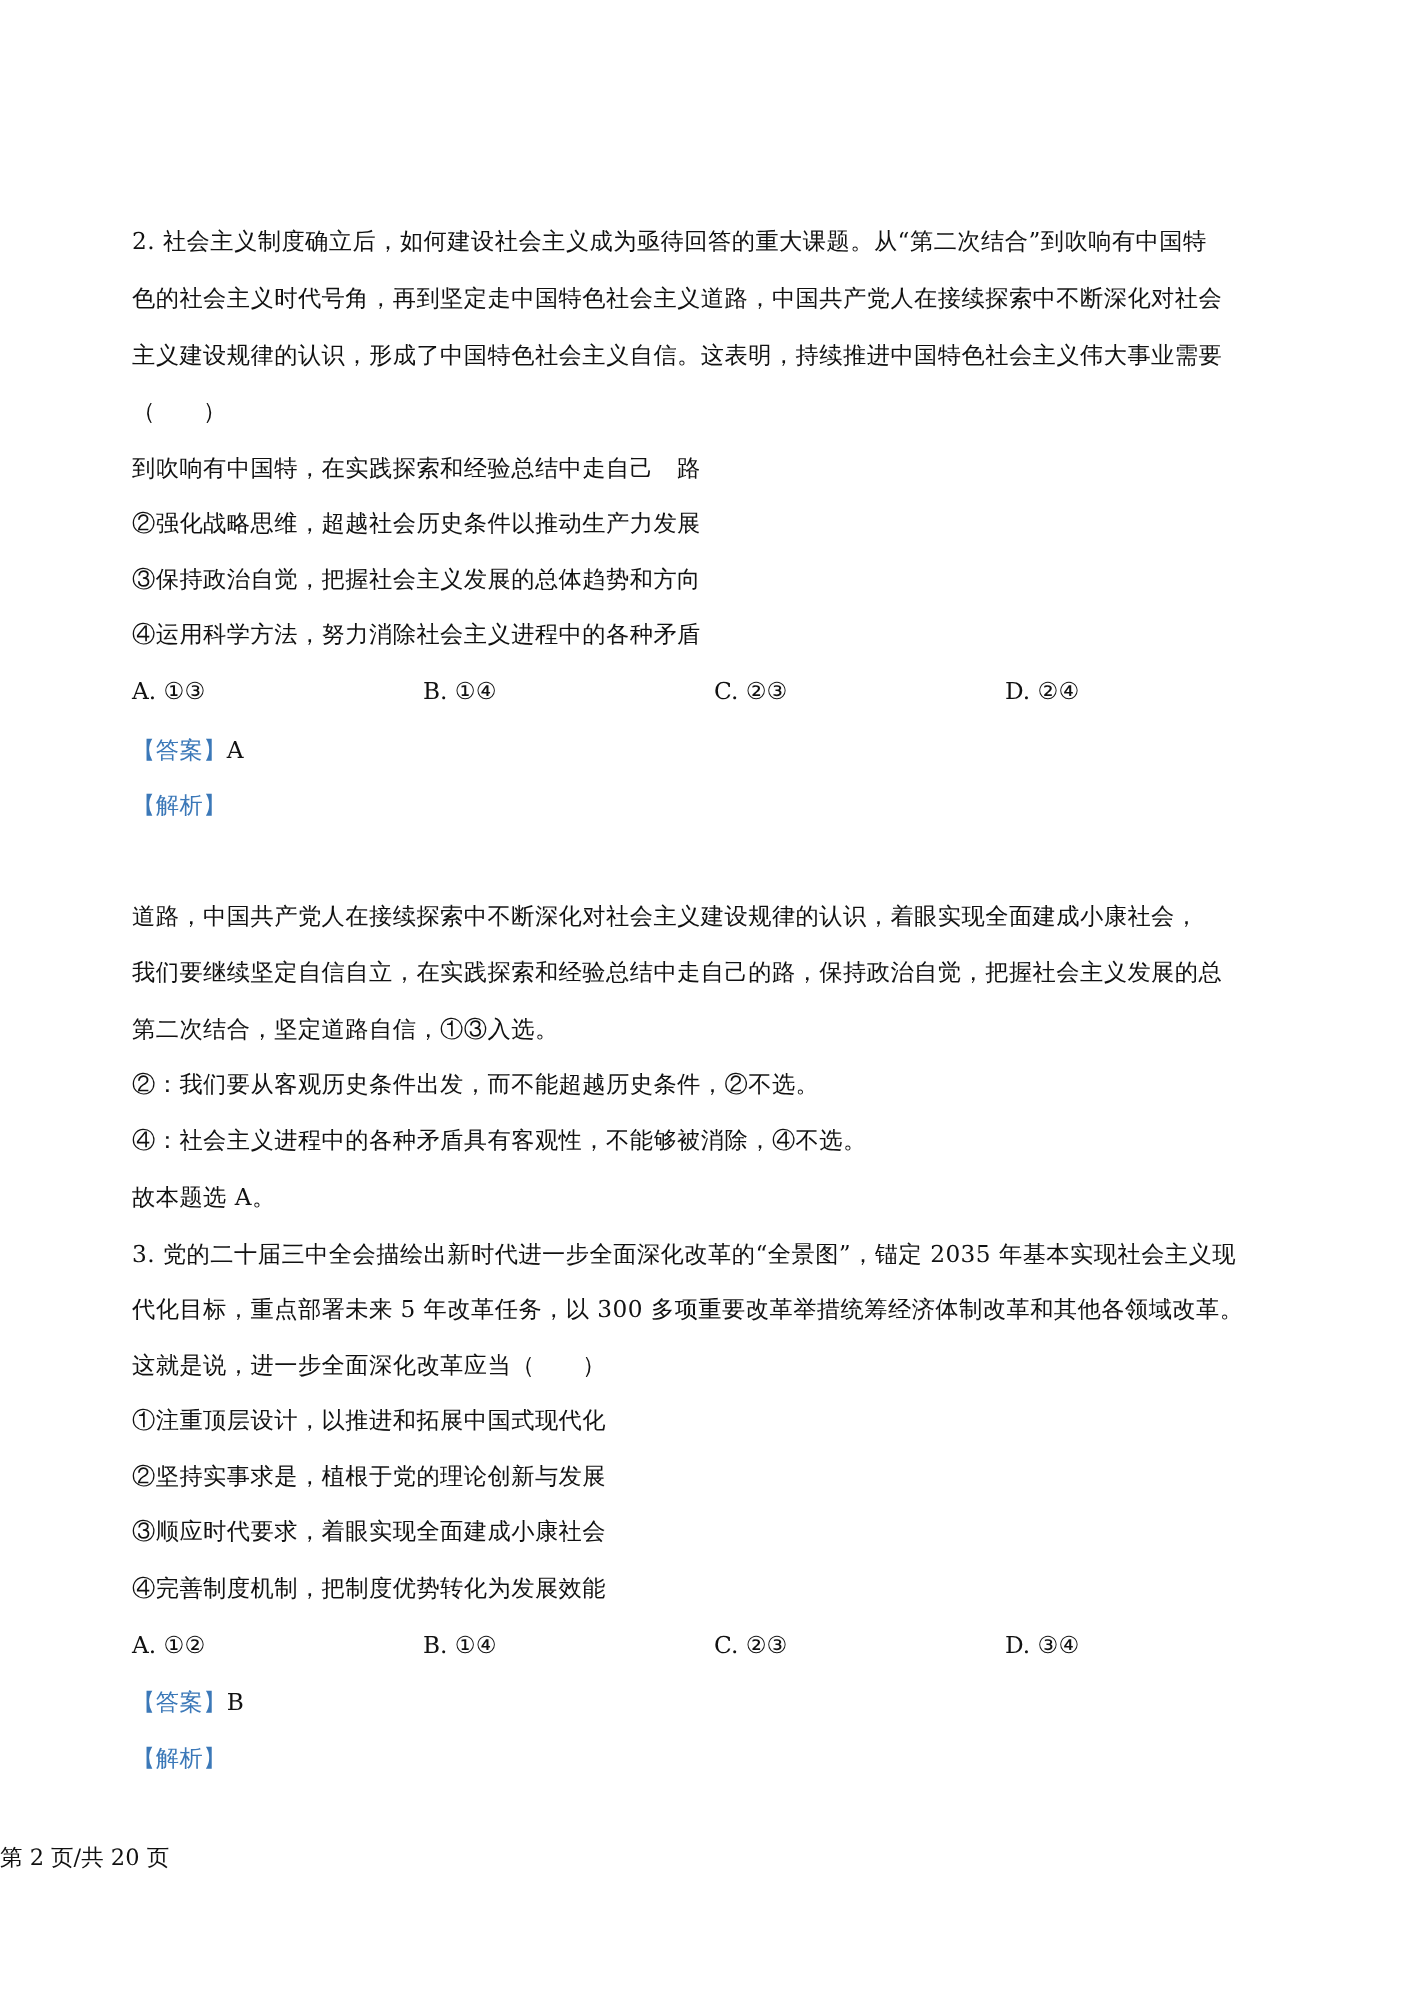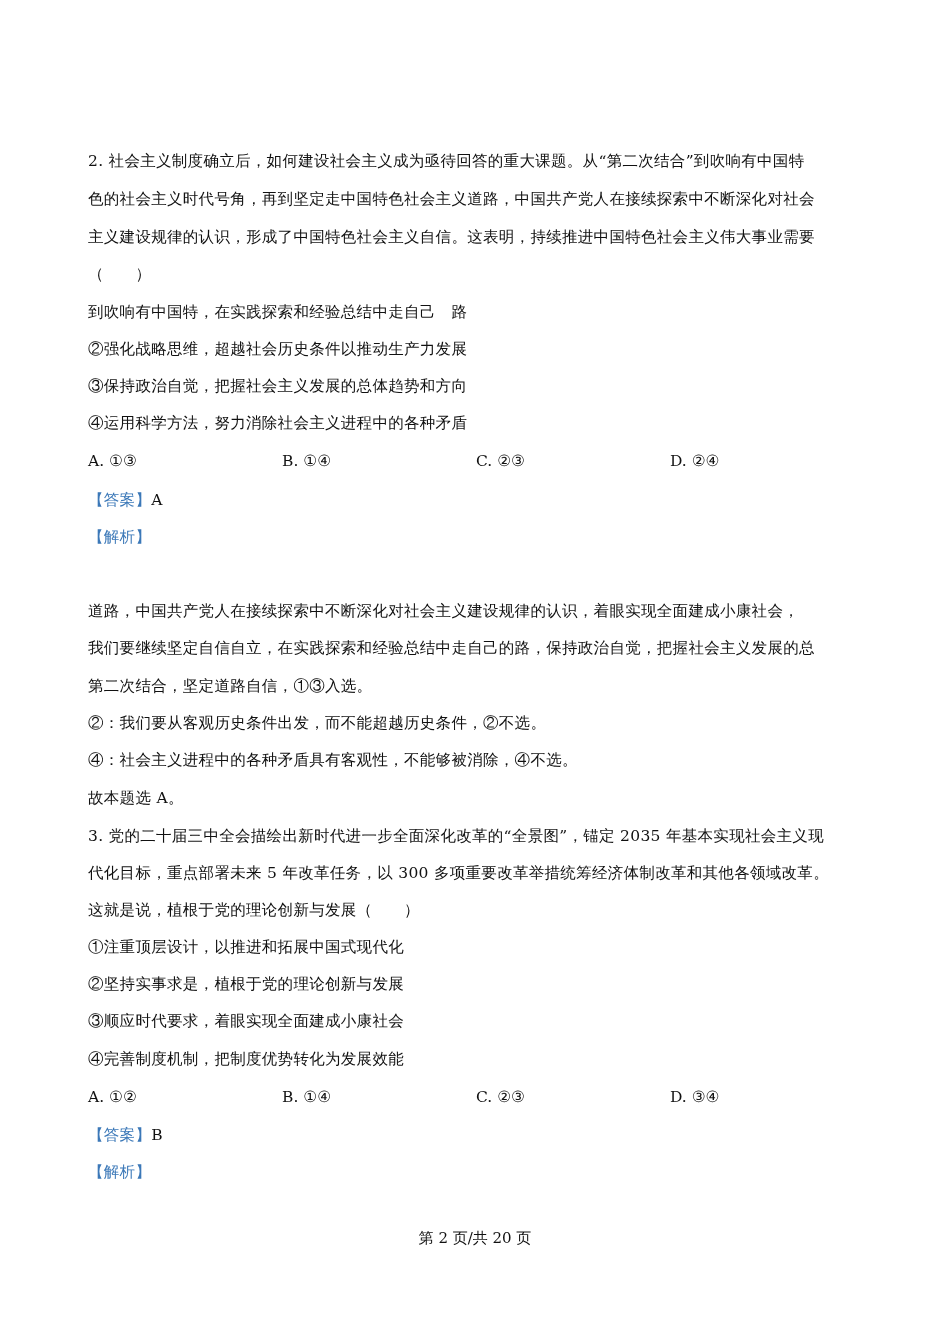--- a/index.html
+++ b/index.html
@@ -2,21 +2,21 @@
 <html><head>
 <meta charset="utf-8">
 <style>
   html, body { margin: 0; padding: 0; background: #ffffff; }
   body { width: 950px; height: 1344px; position: relative; overflow: hidden;
          font-family: "DejaVu Serif", "Liberation Serif", serif; color: #111; }
   .page { position: absolute; left: 0; top: 0; width: 950px; height: 1344px; }
   .line { position: absolute; left: 88px; font-size: 15.5px; line-height: 20px; white-space: nowrap; letter-spacing: 0.3px; }
   .tag { color: #3b78b8; }
   .opt { position: absolute; font-size: 15.5px; line-height: 20px; white-space: nowrap; text-align: right; }
-  .footer { position: absolute; top: 1228px; width: 950px; text-align: center; font-size: 15px; line-height: 20px; }
+  .footer { position: absolute; top: 1228px; width: 950px; text-align: left; font-size: 15px; line-height: 20px; }
 </style>
 </head>
 <body>
 
 <div class="page">
 
   <div class="line" style="top:151px">2. 社会主义制度确立后，如何建设社会主义成为亟待回答的重大课题。从“第二次结合”到吹响有中国特</div>
   <div class="line" style="top:189px">色的社会主义时代号角，再到坚定走中国特色社会主义道路，中国共产党人在接续探索中不断深化对社会</div>
   <div class="line" style="top:227px">主义建设规律的认识，形成了中国特色社会主义自信。这表明，持续推进中国特色社会主义伟大事业需要</div>
   <div class="line" style="top:264px">（　　）</div>
@@ -40,21 +40,21 @@
 
   <div class="line" style="top:601px">道路，中国共产党人在接续探索中不断深化对社会主义建设规律的认识，着眼实现全面建成小康社会，</div>
   <div class="line" style="top:638px">我们要继续坚定自信自立，在实践探索和经验总结中走自己的路，保持政治自觉，把握社会主义发展的总</div>
   <div class="line" style="top:676px">第二次结合，坚定道路自信，①③入选。</div>
   <div class="line" style="top:713px">②：我们要从客观历史条件出发，而不能超越历史条件，②不选。</div>
   <div class="line" style="top:750px">④：社会主义进程中的各种矛盾具有客观性，不能够被消除，④不选。</div>
   <div class="line" style="top:788px">故本题选 A。</div>
 
   <div class="line" style="top:826px">3. 党的二十届三中全会描绘出新时代进一步全面深化改革的“全景图”，锚定 2035 年基本实现社会主义现</div>
   <div class="line" style="top:863px">代化目标，重点部署未来 5 年改革任务，以 300 多项重要改革举措统筹经济体制改革和其他各领域改革。</div>
-  <div class="line" style="top:900px">这就是说，植根于党的理论创新与发展（　　）</div>
+  <div class="line" style="top:900px">这就是说，进一步全面深化改革应当（　　）</div>
 
   <div class="line" style="top:937px">①注重顶层设计，以推进和拓展中国式现代化</div>
   <div class="line" style="top:974px">②坚持实事求是，植根于党的理论创新与发展</div>
   <div class="line" style="top:1011px">③顺应时代要求，着眼实现全面建成小康社会</div>
   <div class="line" style="top:1049px">④完善制度机制，把制度优势转化为发展效能</div>
 
   <div class="opt" style="left:88px; top:1087px">A. ①②</div>
   <div class="opt" style="left:282px; top:1087px">B. ①④</div>
   <div class="opt" style="left:476px; top:1087px">C. ②③</div>
   <div class="opt" style="left:670px; top:1087px">D. ③④</div>

